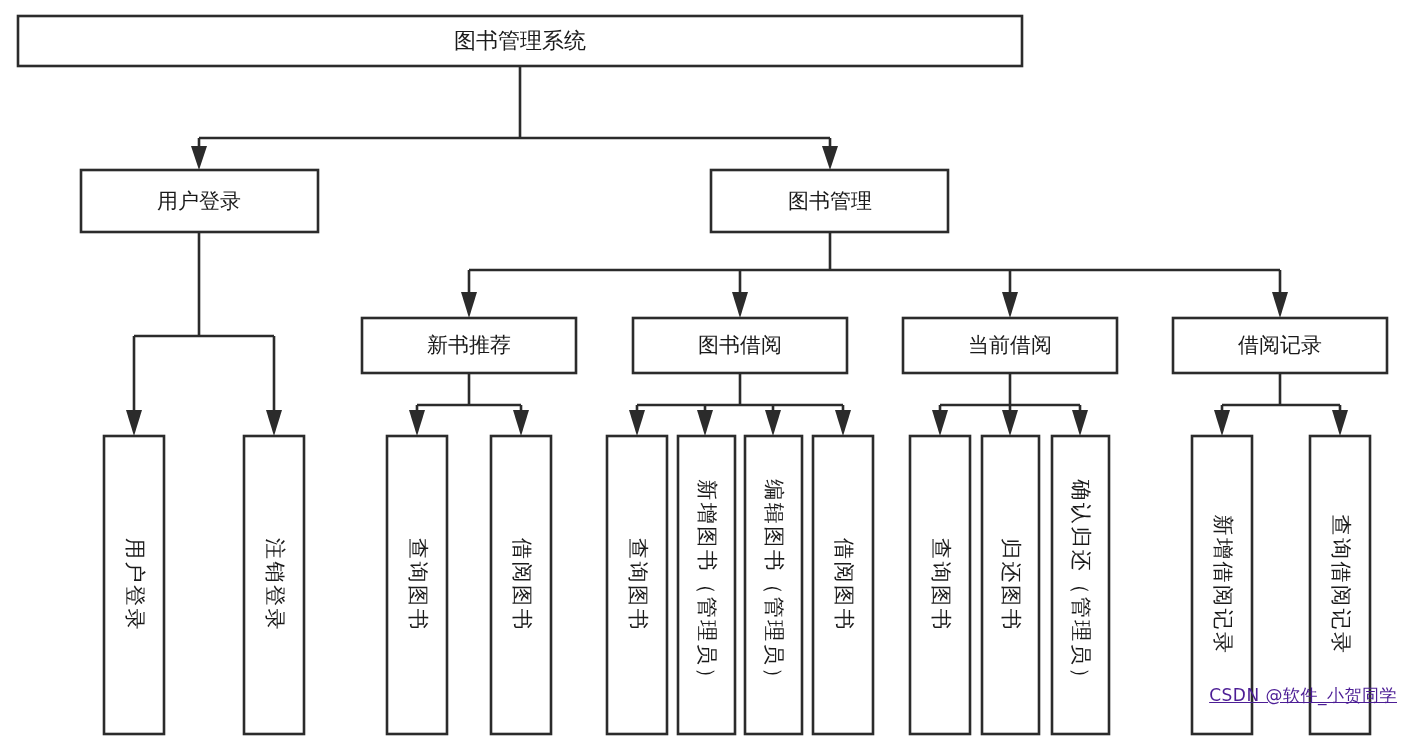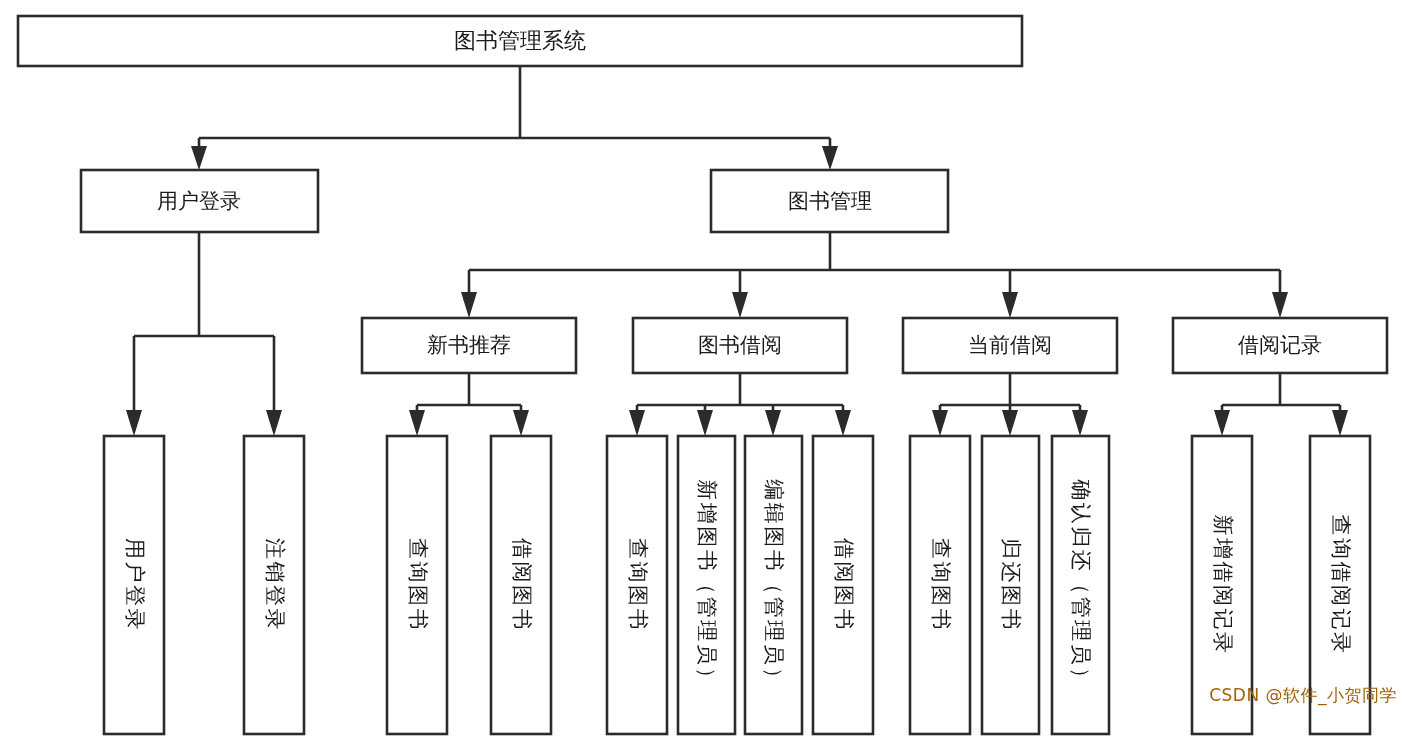--- a/index.html
+++ b/index.html
@@ -57,24 +57,25 @@
   .arrow-head {
     fill: #2b2b2b;
     stroke: none;
   }
   .watermark-text {
     position: absolute;
     right: 8px;
     bottom: 4px;
     font-family: "DejaVu Sans", "Liberation Sans", sans-serif;
     font-size: 17px;
-    color: #a16207;
+    color: #4c1d95;
     white-space: nowrap;
     letter-spacing: 0.5px;
     user-select: none;
+    text-decoration: underline;
   }
 </style>
 </head>
 <body>
 
 <div id="diagram-root">
 
   <svg class="diagram-canvas" viewBox="0 0 1405 747" xmlns="http://www.w3.org/2000/svg">
 
     <g>

